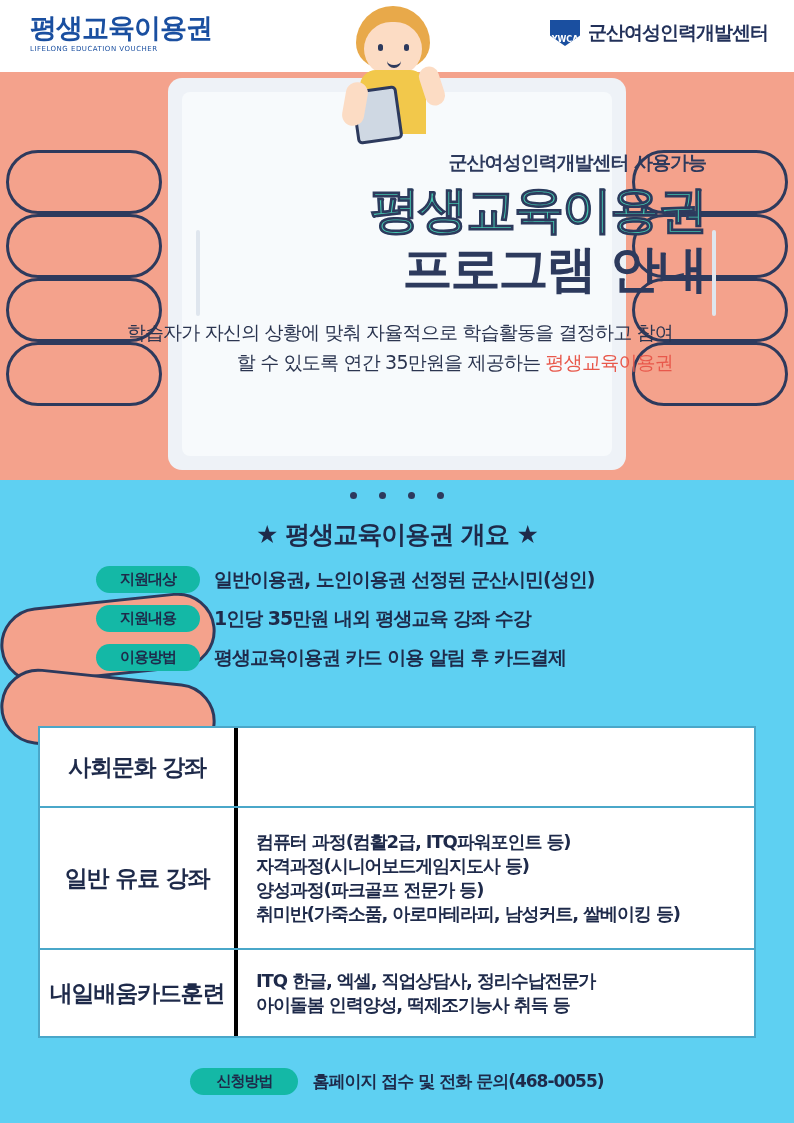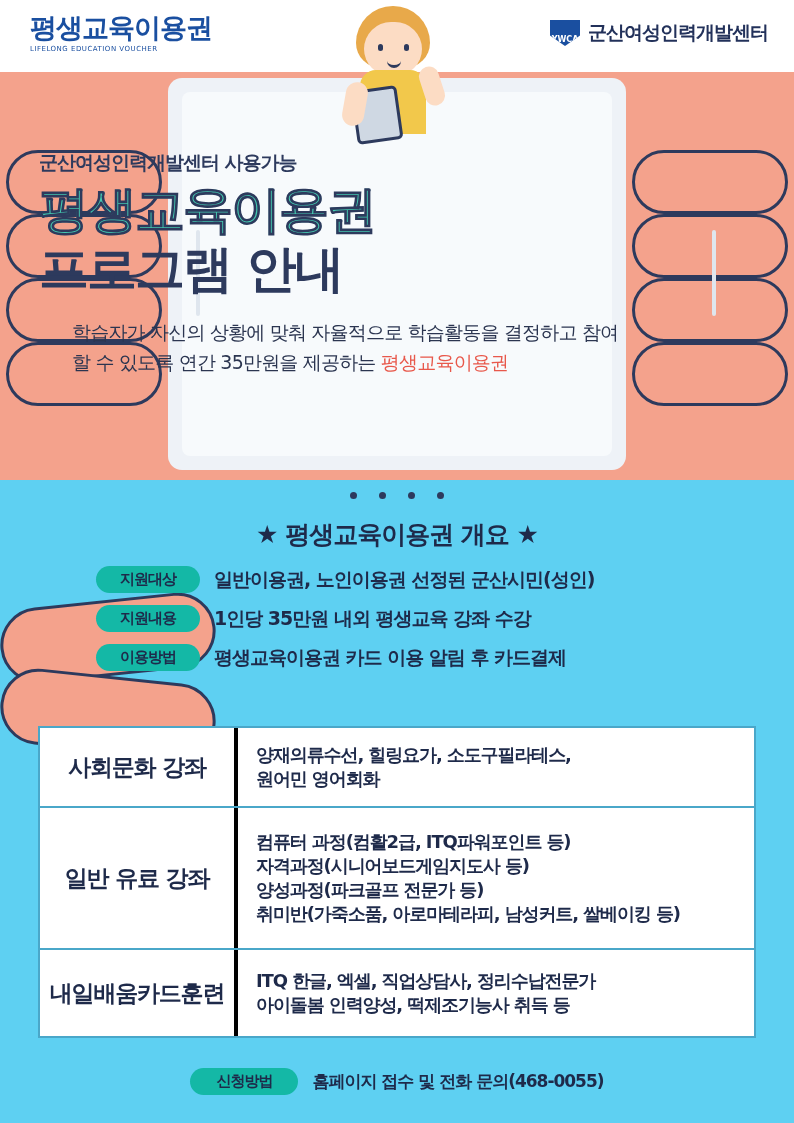--- a/index.html
+++ b/index.html
@@ -209,22 +209,21 @@
     border: 3px solid #2d3a5d;
     border-radius: 5px;
     transform: rotate(-8deg);
   }
 
   
   .headline {
     position: absolute;
     left: 0; top: 150px;
     width: 706px;
-    text-align: left;
-    padding-left: 39px;
+    text-align: right;
   }
   .h-eyebrow {
     font-size: 19px;
     font-weight: bold;
     color: #2d3a5d;
     letter-spacing: -1px;
   }
   .h-green {
     margin-top: 8px;
     font-size: 50px;
@@ -456,24 +455,20 @@
     <div class="info-row">
       <div class="pill">이용방법</div>
       <div class="info-text">평생교육이용권 카드 이용 알림 후 카드결제</div>
     </div>
   </div>
 
   <div class="table">
 
     <div class="trow">
       <div class="tlabel">사회문화 강좌</div>
-      <div class="tbody">
-        <div>양재의류수선, 힐링요가, 소도구필라테스,</div>
-        <div>원어민 영어회화</div>
-      </div>
     </div>
 
     <div class="trow" style="min-height:140px;">
       <div class="tlabel">일반 유료 강좌</div>
       <div class="tbody">
         <div>컴퓨터 과정(컴활2급, ITQ파워포인트 등)</div>
         <div>자격과정(시니어보드게임지도사 등)</div>
         <div>양성과정(파크골프 전문가 등)</div>
         <div>취미반(가죽소품, 아로마테라피, 남성커트, 쌀베이킹 등)</div>
       </div>

